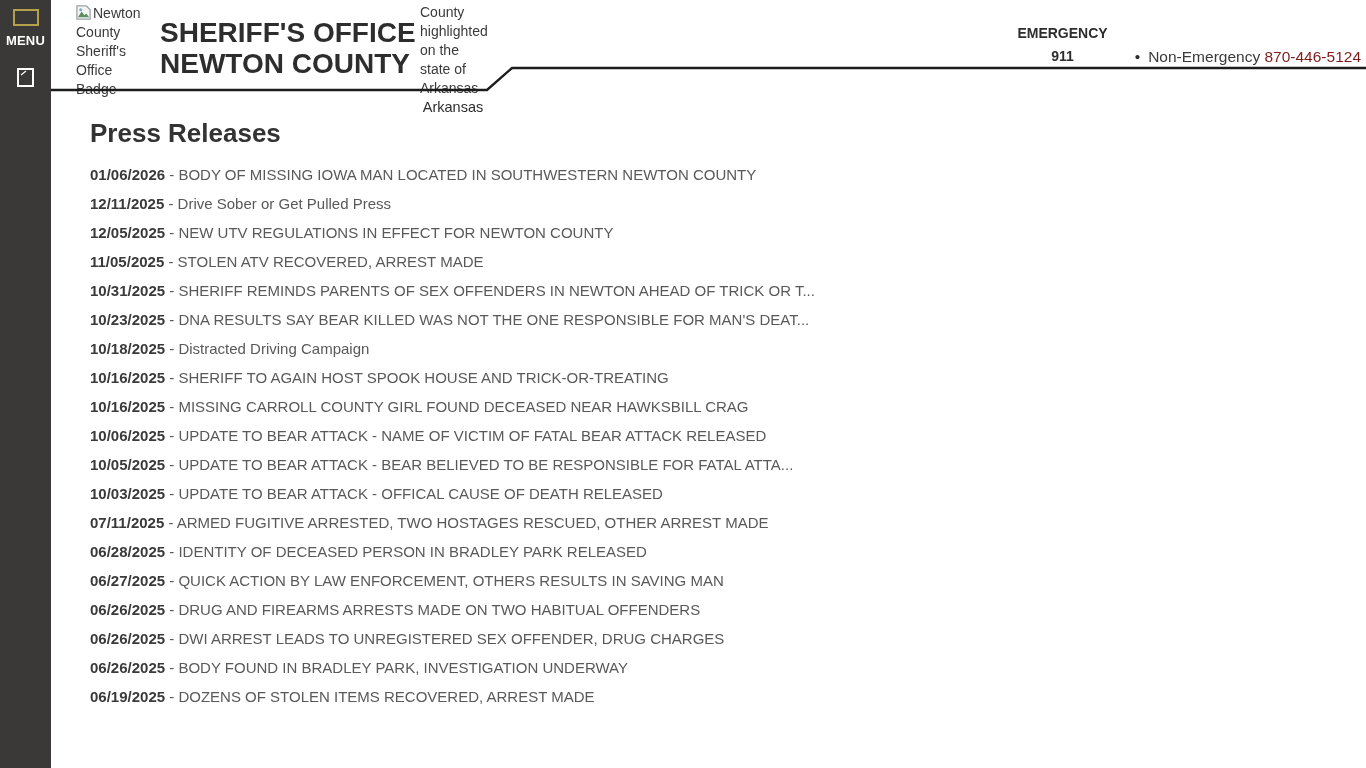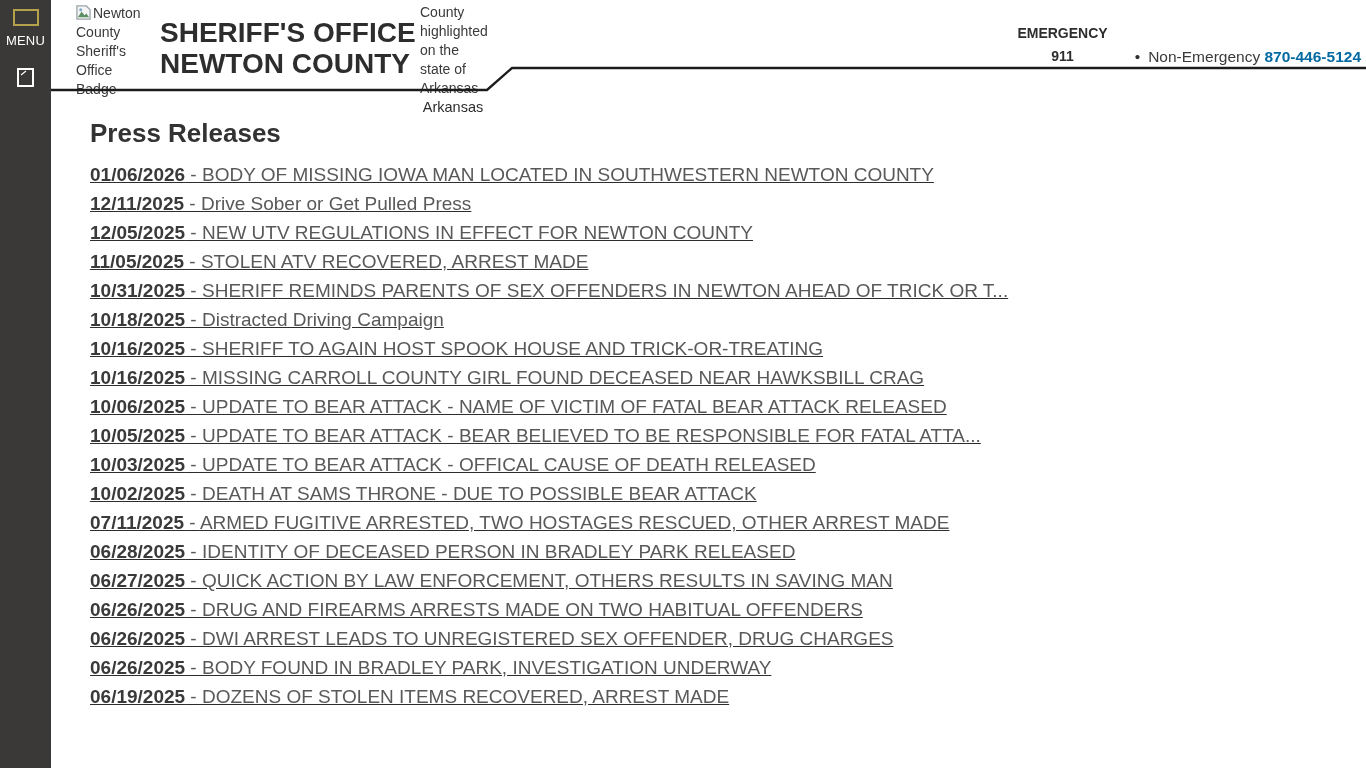--- a/index.html
+++ b/index.html
@@ -11,21 +11,21 @@
   .sidebar {
     position:absolute; left:0; top:0; width:51px; height:768px;
     background:#3a3938; z-index:5;
   }
   .menu-btn { width:51px; padding-top:9px; cursor:pointer; text-align:center; }
   .menu-rect-icon {
     width:26px; height:17px; margin:0 auto;
     border:2px solid #b3a24b; background:transparent;
   }
   .menu-label {
-    margin-top:7px; color:#fff; font-weight:normal; font-size:13px;
+    margin-top:7px; color:#fff; font-weight:bold; font-size:13px;
     text-align:center; letter-spacing:.2px;
   }
   .sidebar-social { margin:20px auto 0; width:17px; height:19px; display:block; cursor:pointer; }
 
   
   .header-line-svg { position:absolute; left:0; top:0; z-index:2; pointer-events:none; }
 
   .badge-alt {
     position:absolute; left:76px; top:4px; width:72px;
     font-size:14px; line-height:19px; color:#3a3a3a; z-index:1;
@@ -52,30 +52,30 @@
   .emergency-block {
     position:absolute; left:1014px; top:22px; width:97px;
     text-align:center; font-weight:bold; font-size:14px;
     color:#2d2d2d; line-height:23px; z-index:3; white-space:nowrap;
   }
   .non-emergency {
     position:absolute; right:5px; top:45px; z-index:3;
     font-size:15.5px; line-height:23px; color:#3a3a3a; white-space:nowrap;
   }
   .non-emergency .bullet { color:#2d2d2d; margin-right:8px; }
-  .non-emergency .phone { font-weight:bold; color:#0369a1; }
+  .non-emergency .phone { font-weight:normal; color:#7f1d1d; }
 
   
   .page-title {
     position:absolute; left:90px; top:118px; z-index:1;
     font-size:26px; font-weight:bold; color:#333;
   }
   .release-list { position:absolute; left:90px; top:160px; z-index:1; list-style:none; }
   .release-list li { height:29px; line-height:29px; white-space:nowrap; }
-  .release-link { text-decoration:underline; cursor:pointer; font-size:19px; }
+  .release-link { cursor:pointer; font-size:15px; }
   .release-link .date { font-weight:bold; color:#3a3a3a; }
   .release-link .sep  { color:#595959; }
   .release-link .title { color:#595959; }
 </style>
 </head>
 <body>
 
 <div class="page">
 
   <svg class="header-line-svg" width="1366" height="100">
@@ -130,39 +130,39 @@
       <li>
       <a class="release-link"><span class="date">12/05/2025</span><span class="sep"> - </span><span class="title">NEW UTV REGULATIONS IN EFFECT FOR NEWTON COUNTY</span></a>
     </li>
       <li>
       <a class="release-link"><span class="date">11/05/2025</span><span class="sep"> - </span><span class="title">STOLEN ATV RECOVERED, ARREST MADE</span></a>
     </li>
       <li>
       <a class="release-link"><span class="date">10/31/2025</span><span class="sep"> - </span><span class="title">SHERIFF REMINDS PARENTS OF SEX OFFENDERS IN NEWTON AHEAD OF TRICK OR T...</span></a>
     </li>
       <li>
+      <a class="release-link"><span class="date">10/23/2025</span><span class="sep"> - </span><span class="title">DNA RESULTS SAY BEAR KILLED WAS NOT THE ONE RESPONSIBLE FOR MAN'S DEAT...</span></a>
+    </li>
+      <li>
       <a class="release-link"><span class="date">10/18/2025</span><span class="sep"> - </span><span class="title">Distracted Driving Campaign</span></a>
     </li>
       <li>
       <a class="release-link"><span class="date">10/16/2025</span><span class="sep"> - </span><span class="title">SHERIFF TO AGAIN HOST SPOOK HOUSE AND TRICK-OR-TREATING</span></a>
     </li>
       <li>
       <a class="release-link"><span class="date">10/16/2025</span><span class="sep"> - </span><span class="title">MISSING CARROLL COUNTY GIRL FOUND DECEASED NEAR HAWKSBILL CRAG</span></a>
     </li>
       <li>
       <a class="release-link"><span class="date">10/06/2025</span><span class="sep"> - </span><span class="title">UPDATE TO BEAR ATTACK - NAME OF VICTIM OF FATAL BEAR ATTACK RELEASED</span></a>
     </li>
       <li>
       <a class="release-link"><span class="date">10/05/2025</span><span class="sep"> - </span><span class="title">UPDATE TO BEAR ATTACK - BEAR BELIEVED TO BE RESPONSIBLE FOR FATAL ATTA...</span></a>
     </li>
       <li>
       <a class="release-link"><span class="date">10/03/2025</span><span class="sep"> - </span><span class="title">UPDATE TO BEAR ATTACK - OFFICAL CAUSE OF DEATH RELEASED</span></a>
-    </li>
-      <li>
-      <a class="release-link"><span class="date">10/02/2025</span><span class="sep"> - </span><span class="title">DEATH AT SAMS THRONE - DUE TO POSSIBLE BEAR ATTACK</span></a>
     </li>
       <li>
       <a class="release-link"><span class="date">07/11/2025</span><span class="sep"> - </span><span class="title">ARMED FUGITIVE ARRESTED, TWO HOSTAGES RESCUED, OTHER ARREST MADE</span></a>
     </li>
       <li>
       <a class="release-link"><span class="date">06/28/2025</span><span class="sep"> - </span><span class="title">IDENTITY OF DECEASED PERSON IN BRADLEY PARK RELEASED</span></a>
     </li>
       <li>
       <a class="release-link"><span class="date">06/27/2025</span><span class="sep"> - </span><span class="title">QUICK ACTION BY LAW ENFORCEMENT, OTHERS RESULTS IN SAVING MAN</span></a>
     </li>

